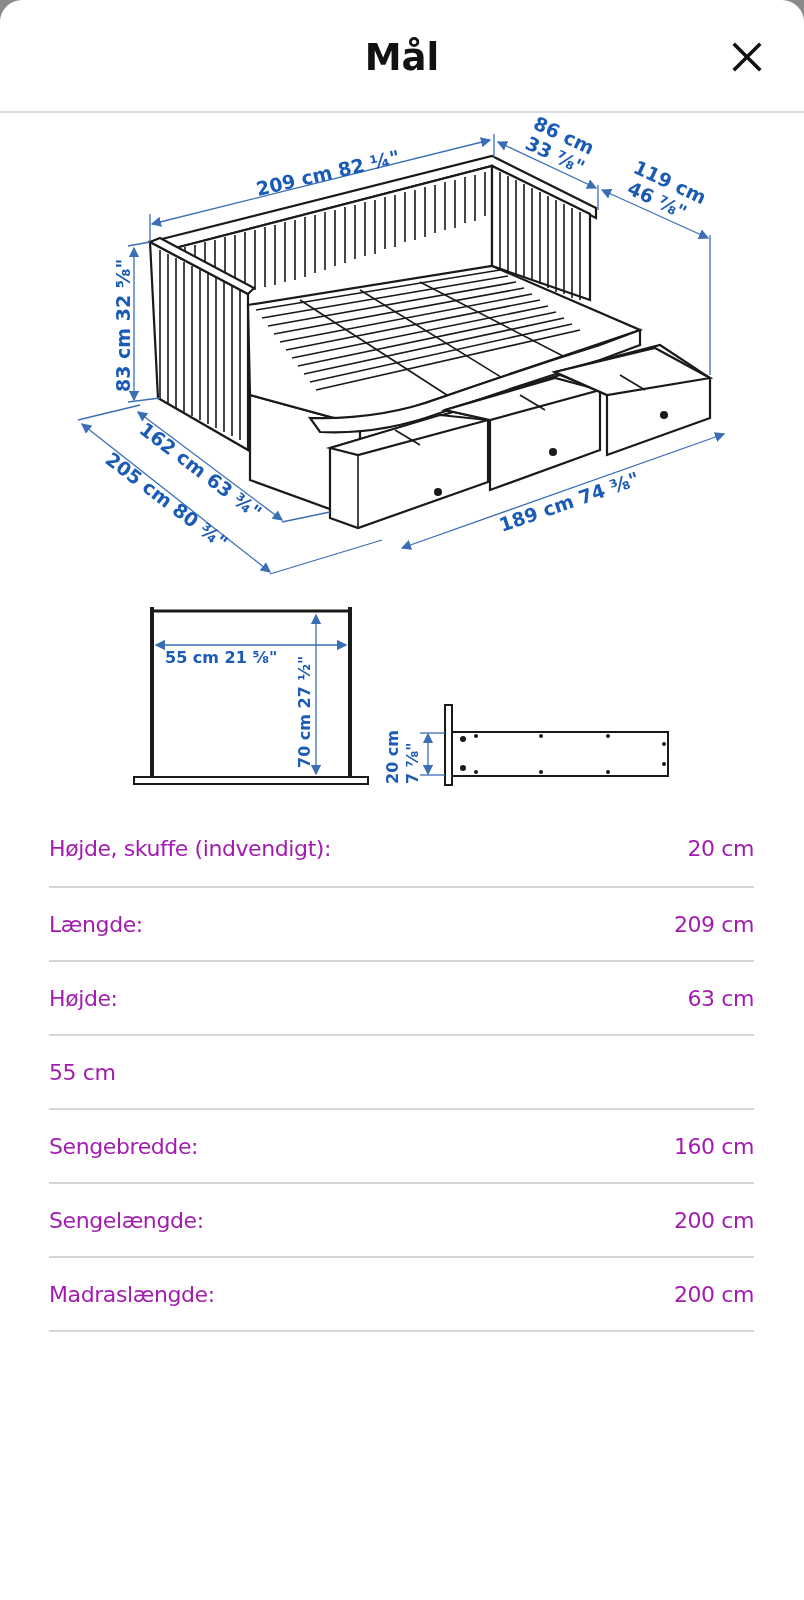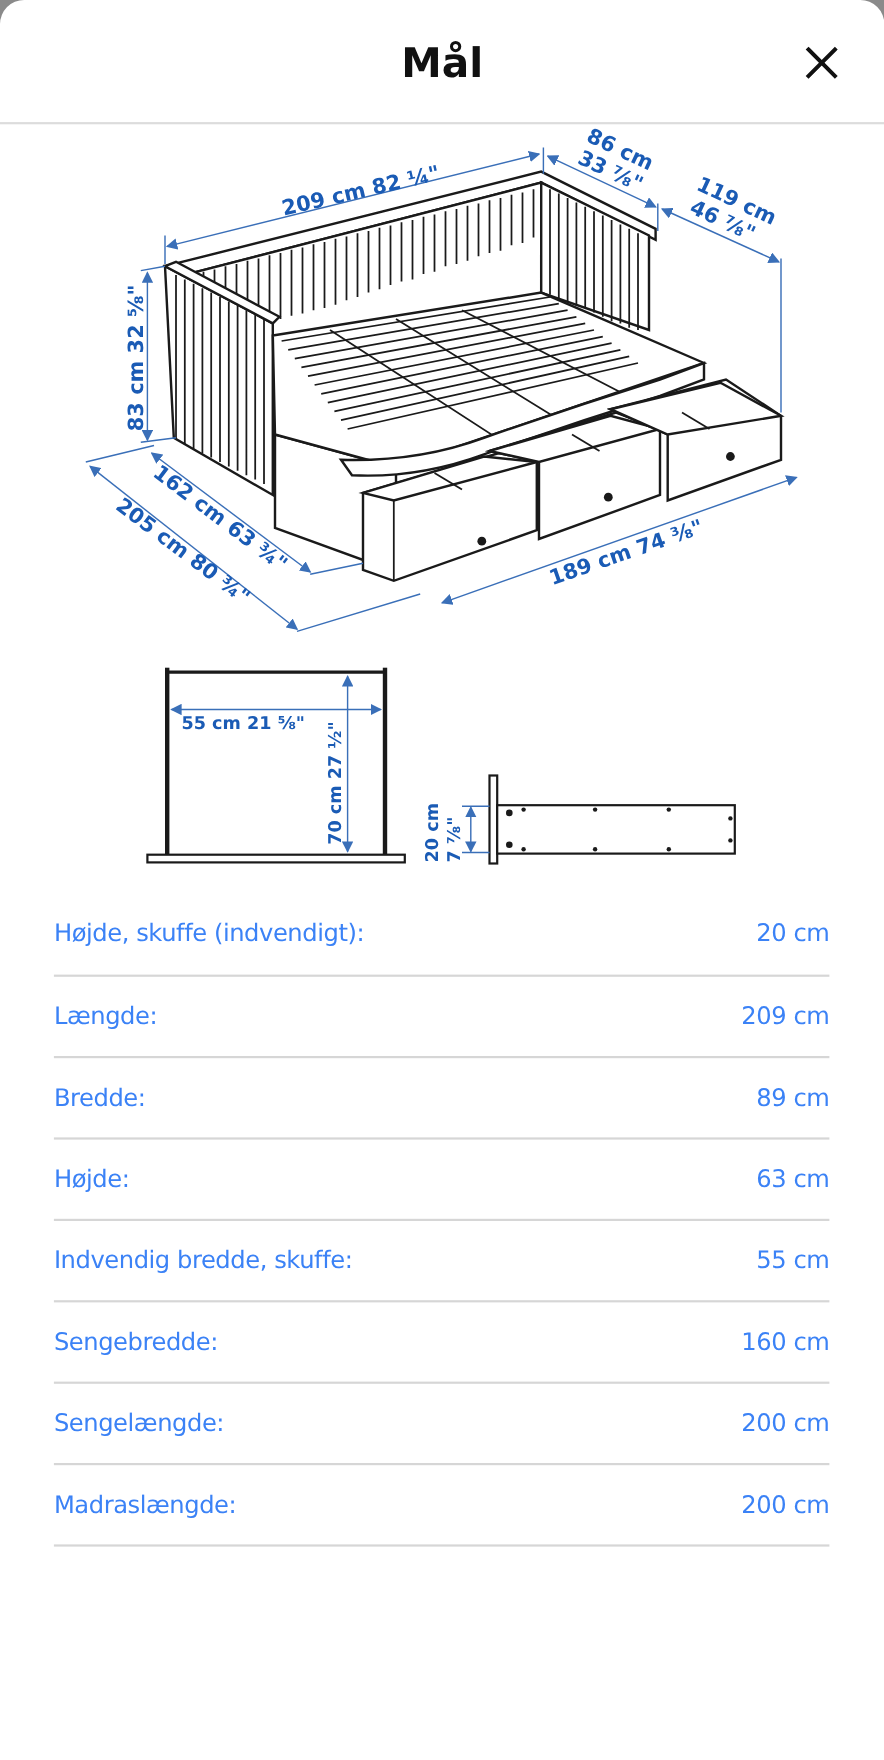--- a/index.html
+++ b/index.html
@@ -25,21 +25,21 @@
   }
   .diagram { position:absolute; left:0; top:113px; width:804px; height:690px; }
   .lbl { font-family:"DejaVu Sans", sans-serif; font-weight:bold; fill:#1a5bb5; }
   .dim { stroke:#3a6fb8; stroke-width:1.3; fill:none; }
   .ink { stroke:#1a1a1a; fill:#fff; stroke-width:2.2; }
   .inkl { stroke:#1a1a1a; fill:none; stroke-width:1.6; }
   .table { position:absolute; left:49px; top:810px; width:705px; }
   .row {
     height:74px; display:flex; align-items:center; justify-content:space-between;
     border-bottom:2px solid #d6d6d6; box-sizing:border-box;
-    font-family:"DejaVu Sans", sans-serif; font-size:22px; color:#3b82f6;
+    font-family:"DejaVu Sans", sans-serif; font-size:22px; color:#a21caf;
     letter-spacing:-0.4px;
   }
   .row:first-child { height:78px; }
 </style>
 </head>
 <body>
 
 <div class="sheet">
 
   <div class="header">
@@ -174,29 +174,24 @@
   <div class="table">
     <div class="row">
       <span>Højde, skuffe (indvendigt):</span>
       <span>20 cm</span>
     </div>
     <div class="row">
       <span>Længde:</span>
       <span>209 cm</span>
     </div>
     <div class="row">
-      <span>Bredde:</span>
-      <span>89 cm</span>
-    </div>
-    <div class="row">
       <span>Højde:</span>
       <span>63 cm</span>
     </div>
     <div class="row">
-      <span>Indvendig bredde, skuffe:</span>
       <span>55 cm</span>
     </div>
     <div class="row">
       <span>Sengebredde:</span>
       <span>160 cm</span>
     </div>
     <div class="row">
       <span>Sengelængde:</span>
       <span>200 cm</span>
     </div>

